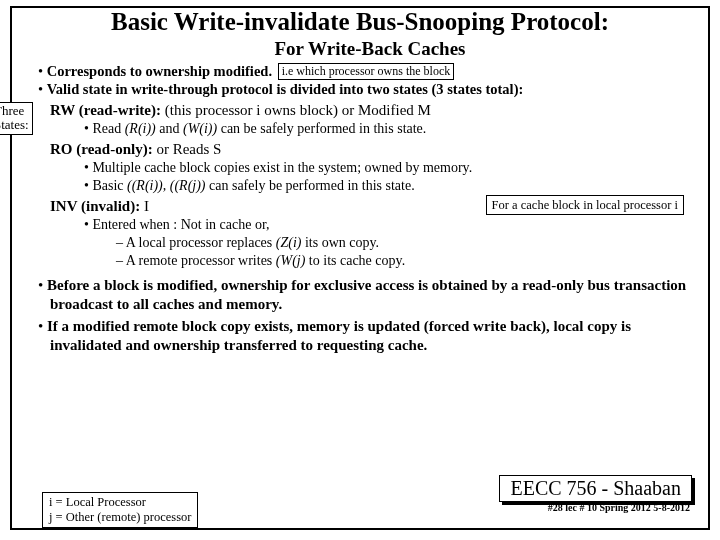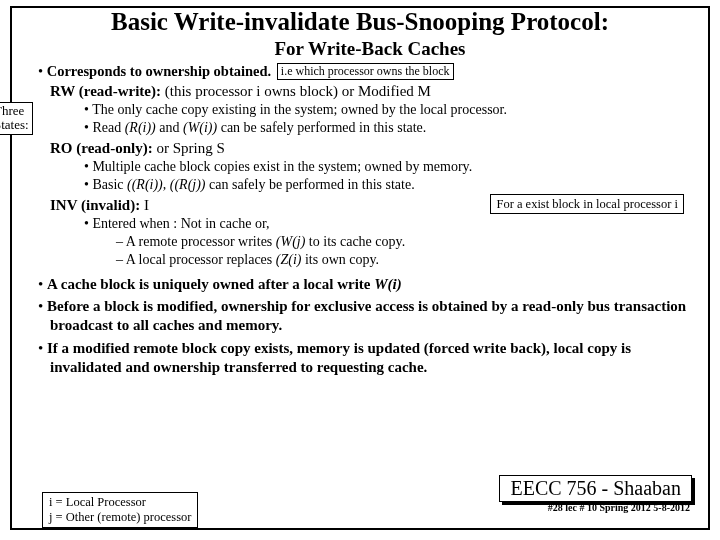--- a/index.html
+++ b/index.html
@@ -129,46 +129,45 @@
   <div class="subtitle">For Write-Back Caches</div>
 
   <div class="content">
 
     <div class="three-states-box">
       <div>Three</div>
       <div>States:</div>
     </div>
 
     <div class="b1">
-      <b>Corresponds to ownership obtained.</b>
+      <b>Corresponds to ownership modified.</b>
       <span class="note-box">i.e which processor owns the block</span>
     </div>
+    <div class="b1"><b>Valid state in write-through protocol is divided into two states (3 states total):</b></div>
 
     <div class="state-block">
       <div class="state-head"><b>RW (read-write):</b><span>   (this processor i owns block)  or Modified M</span></div>
-      <div class="sub">The only cache copy existing in the system; owned by the local processor.</div>
       <div class="sub"><span>Read </span><em class="i">(R(i))</em><span> and </span><em class="i">(W(i))</em><span> can be safely performed in this state.</span></div>
     </div>
 
     <div class="state-block">
-      <div class="state-head"><b>RO (read-only):</b><span>   or Spring S</span></div>
+      <div class="state-head"><b>RO (read-only):</b><span>   or Reads S</span></div>
       <div class="sub">Multiple cache block copies exist in the system; owned by memory.</div>
       <div class="sub"><span>Basic </span><em class="i">((R(i)),  ((R(j))</em><span> can safely be performed in this state.</span></div>
     </div>
 
     <div class="state-block" style="position:relative;">
       <div class="state-head"><b>INV (invalid):</b><span>   I</span></div>
-      <div class="inv-note-box" style="top:-2px;">For a exist block in local processor i</div>
+      <div class="inv-note-box" style="top:-2px;">For a cache block in local processor i</div>
       <div class="sub">Entered when :   Not in cache or,</div>
+      <div class="ssub"><span>A local processor replaces </span><em class="i">(Z(i)</em><span> its own copy.</span></div>
       <div class="ssub"><span>A remote processor writes </span><em class="i">(W(j)</em><span> to its cache copy.</span></div>
-      <div class="ssub"><span>A local processor replaces </span><em class="i">(Z(i)</em><span> its own copy.</span></div>
     </div>
 
     <div class="lower-bullets">
-      <div class="b1"><b><span>A cache block is uniquely owned after a local write  </span><em class="i">W(i)</em></b></div>
       <div class="b1"><b>Before a block is modified, ownership for exclusive access is obtained by a read-only bus transaction broadcast to all caches and memory.</b></div>
       <div class="b1"><b>If a modified remote block copy exists, memory is updated (forced write back), local copy is invalidated and ownership transferred to requesting cache.</b></div>
     </div>
 
   </div>
 
   <div class="ij-box">
     <div>i = Local Processor</div>
     <div>j = Other (remote) processor</div>
   </div>

